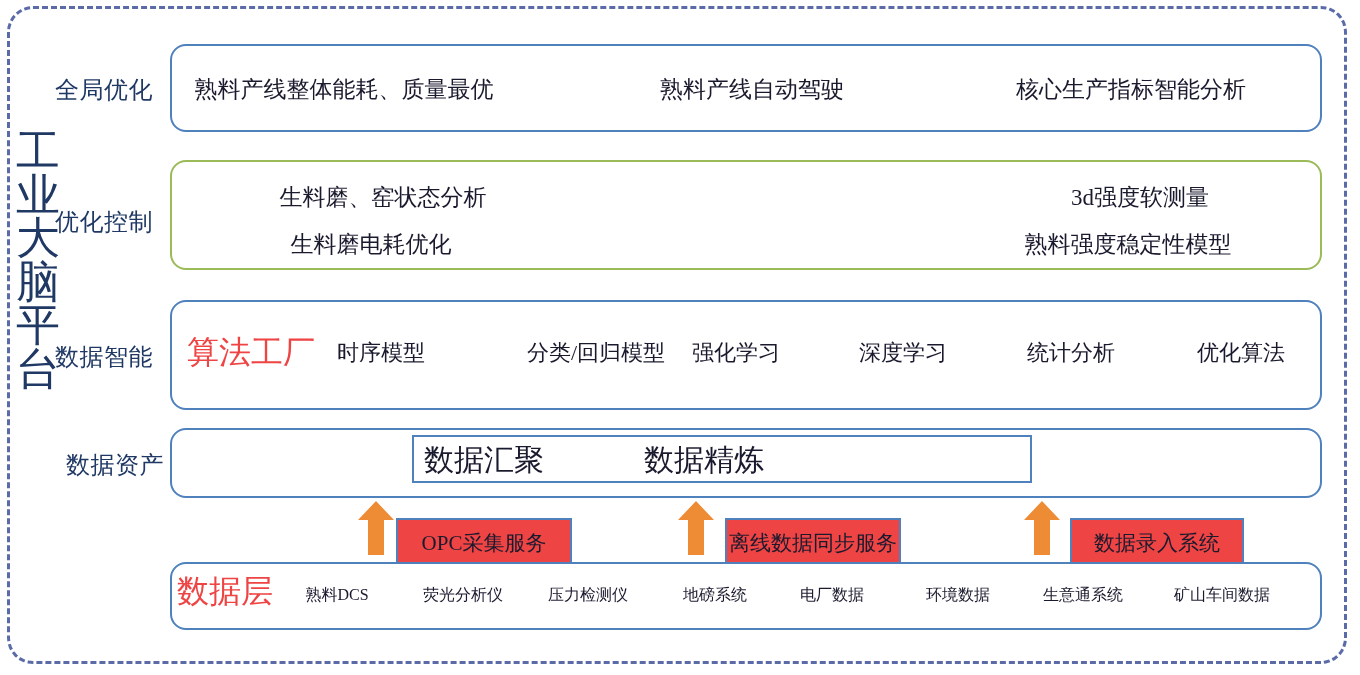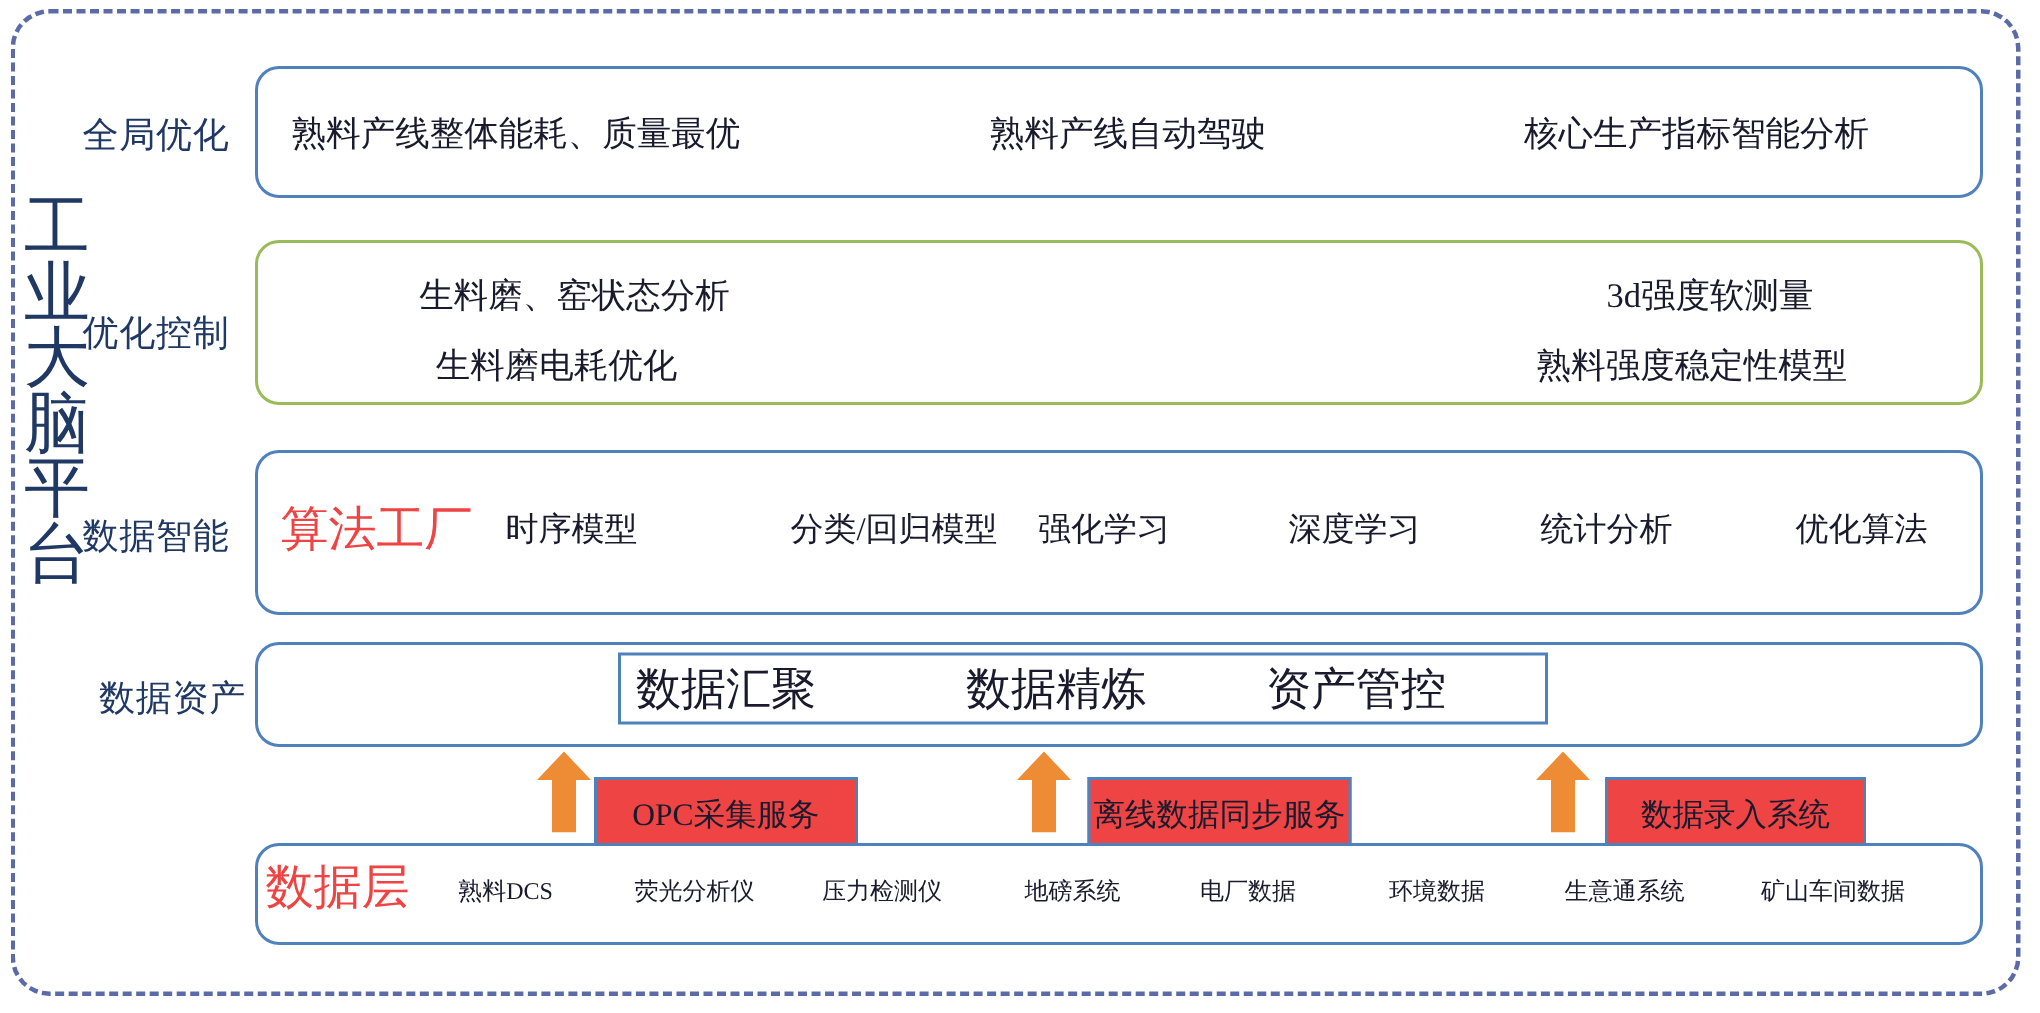--- a/index.html
+++ b/index.html
@@ -151,21 +151,20 @@
   <div class="item md" style="left:736px; top:353px;">强化学习</div>
   <div class="item md" style="left:903px; top:353px;">深度学习</div>
   <div class="item md" style="left:1071px; top:353px;">统计分析</div>
   <div class="item md" style="left:1241px; top:353px;text-align:center;">优化算法</div>
 
   <div class="layer-box" style="left:170px; top:428px; width:1152px; height:70px;"></div>
   <div class="row-label" style="left:66px; top:449px;">数据资产</div>
   <div class="asset-inner-box" style="left:412px; top:435px; width:620px; height:48px;"></div>
   <div class="item huge" style="left:484px; top:460px;">数据汇聚</div>
   <div class="item huge" style="left:704px; top:460px;">数据精炼</div>
-  <div class="item huge" style="left:904px; top:460px;">资产管控</div>
 
   <svg class="up-arrow" style="left:358px; top:501px;" viewBox="0 0 36 54">
     <polygon points="18,0 36,19 26,19 26,54 10,54 10,19 0,19" fill="#ed8c34"></polygon>
   </svg>
   <svg class="up-arrow" style="left:678px; top:501px;" viewBox="0 0 36 54">
     <polygon points="18,0 36,19 26,19 26,54 10,54 10,19 0,19" fill="#ed8c34"></polygon>
   </svg>
   <svg class="up-arrow" style="left:1024px; top:501px;" viewBox="0 0 36 54">
     <polygon points="18,0 36,19 26,19 26,54 10,54 10,19 0,19" fill="#ed8c34"></polygon>
   </svg>

